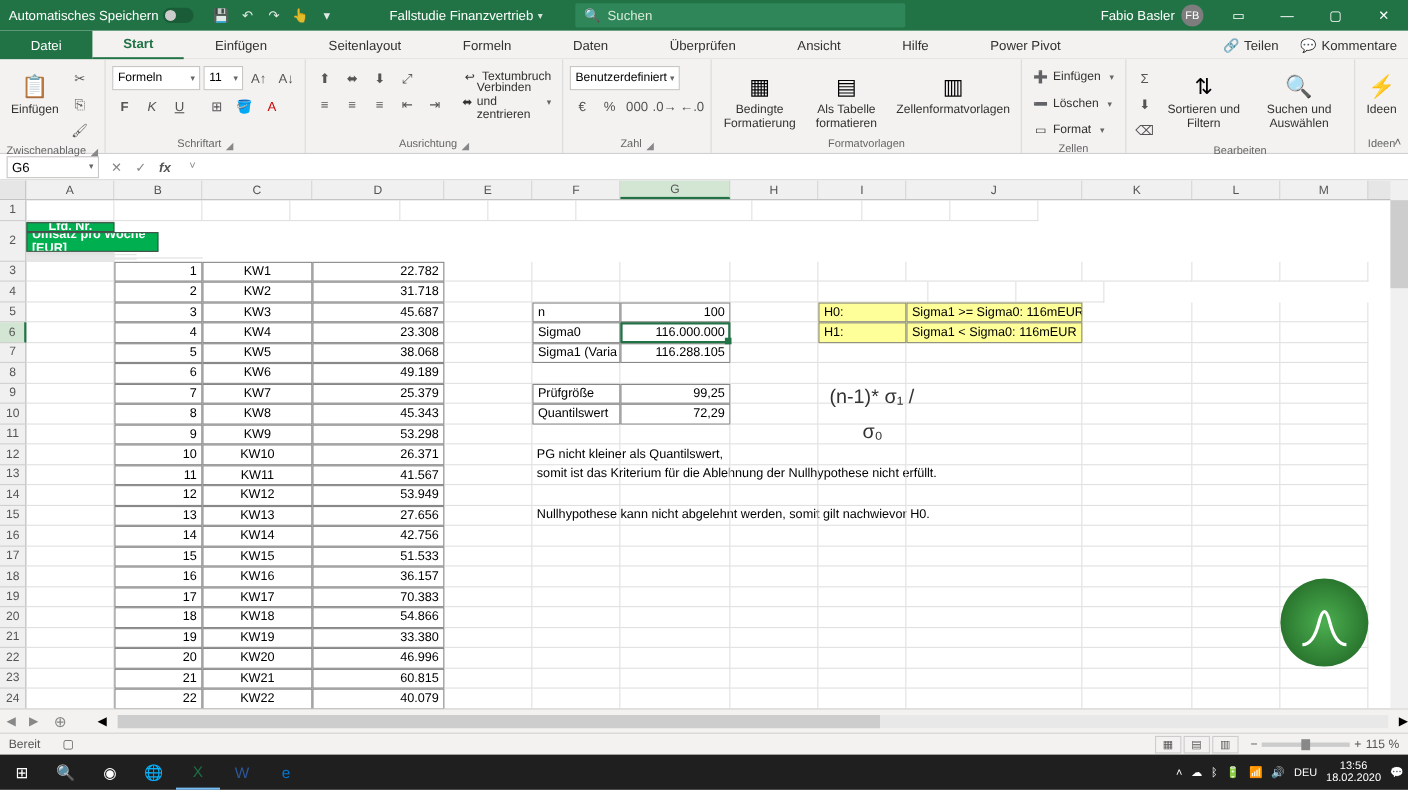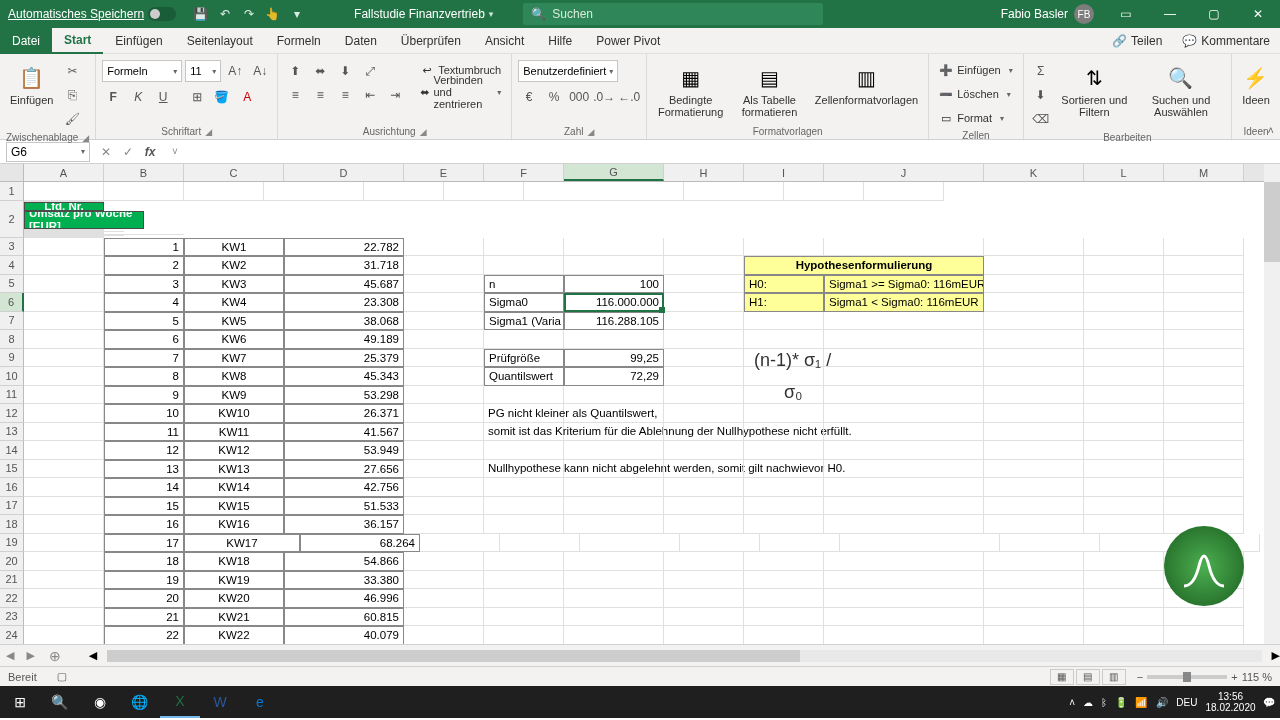--- a/index.html
+++ b/index.html
@@ -1,35 +1,35 @@
 <!DOCTYPE html>
 <html><head>
 <meta charset="utf-8">
 <style>
 * { margin: 0; padding: 0; box-sizing: border-box; font-family: 'Segoe UI', Tahoma, sans-serif; }
 body { width: 1280px; height: 720px; overflow: hidden; background: #fff; position: relative; }
 
 
 .titlebar { height: 28px; background: #217346; display: flex; align-items: center; color: #fff; font-size: 12px; }
-.titlebar .autosave { display: flex; align-items: flex-end; gap: 4px; padding: 0 8px; text-decoration: underline; }
+.titlebar .autosave { display: flex; align-items: flex-end; gap: 4px; padding: 0 8px; }
 .titlebar .toggle { width: 28px; height: 14px; background: #1a5c38; border-radius: 7px; position: relative; }
 .titlebar .toggle::after { content: ''; position: absolute; width: 10px; height: 10px; background: #ccc; border-radius: 50%; top: 2px; left: 2px; }
 .titlebar .qat { display: flex; gap: 10px; padding: 0 10px; }
 .titlebar .qat-icon { width: 14px; height: 14px; display: flex; align-items: center; justify-content: center; opacity: 0.85; }
 .titlebar .docname { margin-left: 40px; cursor: default; }
 .titlebar .caret { margin-left: 4px; font-size: 9px; opacity: 0.8; }
 .titlebar .searchbox { margin-left: 30px; background: #2f8659; border-radius: 2px; height: 22px; width: 300px; display: flex; align-items: center; padding: 0 8px; gap: 6px; font-size: 12px; color: #d8ecd8; }
 .titlebar .spacer { flex: 1; }
 .titlebar .user { display: flex; align-items: center; gap: 6px; padding: 0 10px; }
 .titlebar .user-avatar { width: 20px; height: 20px; border-radius: 50%; background: #7d7d7d; display: flex; align-items: center; justify-content: center; font-size: 10px; }
 .titlebar .winbtn { width: 44px; height: 28px; display: flex; align-items: center; justify-content: center; font-size: 12px; }
 
 
 .tabsrow { height: 26px; background: #f3f2f1; display: flex; align-items: center; border-bottom: 1px solid #e1dfdd; }
-.tabsrow .tab { padding: 0 12px; height: 26px; display: flex; align-items: center; font-size: 12px; color: #323130; cursor: pointer; }
+.tabsrow .tab { padding: 0 28px; height: 26px; display: flex; align-items: center; font-size: 12px; color: #323130; cursor: pointer; }
 .tabsrow .tab.file { background: #217346; color: #fff; }
 .tabsrow .tab.active { border-bottom: 2px solid #217346; color: #217346; font-weight: 600; }
 .tabsrow .spacer { flex: 1; }
 .tabsrow .rbtn { padding: 0 10px; font-size: 12px; display: flex; align-items: center; gap: 4px; color: #323130; }
 
 
 .ribbon { height: 86px; background: #f3f2f1; display: flex; border-bottom: 1px solid #d0d0d0; position: relative; }
 .ribbon-group { display: flex; flex-direction: column; border-right: 1px solid #dadada; padding: 2px 6px 0 6px; }
 .ribbon-group .controls { flex: 1; display: flex; align-items: flex-start; gap: 4px; padding-top: 4px; }
 .ribbon-group .label { font-size: 10px; color: #666; text-align: center; padding: 2px 0; display: flex; align-items: center; justify-content: center; gap: 4px; }
@@ -464,21 +464,20 @@
         </div>
         <div class="row">
           <div class="cell" style="width: 80px;"></div>
           <div class="cell tb r" style="width: 80px;">2</div>
           <div class="cell tb c" style="width: 100px;">KW2</div>
           <div class="cell tb r" style="width: 120px;">31.718</div>
           <div class="cell" style="width: 80px;"></div>
           <div class="cell" style="width: 80px;"></div>
           <div class="cell" style="width: 100px;"></div>
           <div class="cell" style="width: 80px;"></div>
-          <div class="cell hyp-h" style="width: 240px;">Hypothesenformulierung</div>
           <div class="cell" style="width: 100px;"></div>
           <div class="cell" style="width: 80px;"></div>
           <div class="cell" style="width: 80px;"></div>
         </div>
         <div class="row">
           <div class="cell" style="width: 80px;"></div>
           <div class="cell tb r" style="width: 80px;">3</div>
           <div class="cell tb c" style="width: 100px;">KW3</div>
           <div class="cell tb r" style="width: 120px;">45.687</div>
           <div class="cell" style="width: 80px;"></div>
@@ -682,22 +681,22 @@
           <div class="cell" style="width: 80px;"></div>
           <div class="cell" style="width: 80px;"></div>
           <div class="cell" style="width: 160px;"></div>
           <div class="cell" style="width: 100px;"></div>
           <div class="cell" style="width: 80px;"></div>
           <div class="cell" style="width: 80px;"></div>
         </div>
         <div class="row">
           <div class="cell" style="width: 80px;"></div>
           <div class="cell tb r" style="width: 80px;">17</div>
-          <div class="cell tb c" style="width: 116px;">KW17</div>
-          <div class="cell tb r" style="width: 120px;">68.264</div>
+          <div class="cell tb c" style="width: 100px;">KW17</div>
+          <div class="cell tb r" style="width: 120px;">70.383</div>
           <div class="cell" style="width: 80px;"></div>
           <div class="cell" style="width: 80px;"></div>
           <div class="cell" style="width: 100px;"></div>
           <div class="cell" style="width: 80px;"></div>
           <div class="cell" style="width: 80px;"></div>
           <div class="cell" style="width: 160px;"></div>
           <div class="cell" style="width: 100px;"></div>
           <div class="cell" style="width: 80px;"></div>
           <div class="cell" style="width: 80px;"></div>
         </div>

